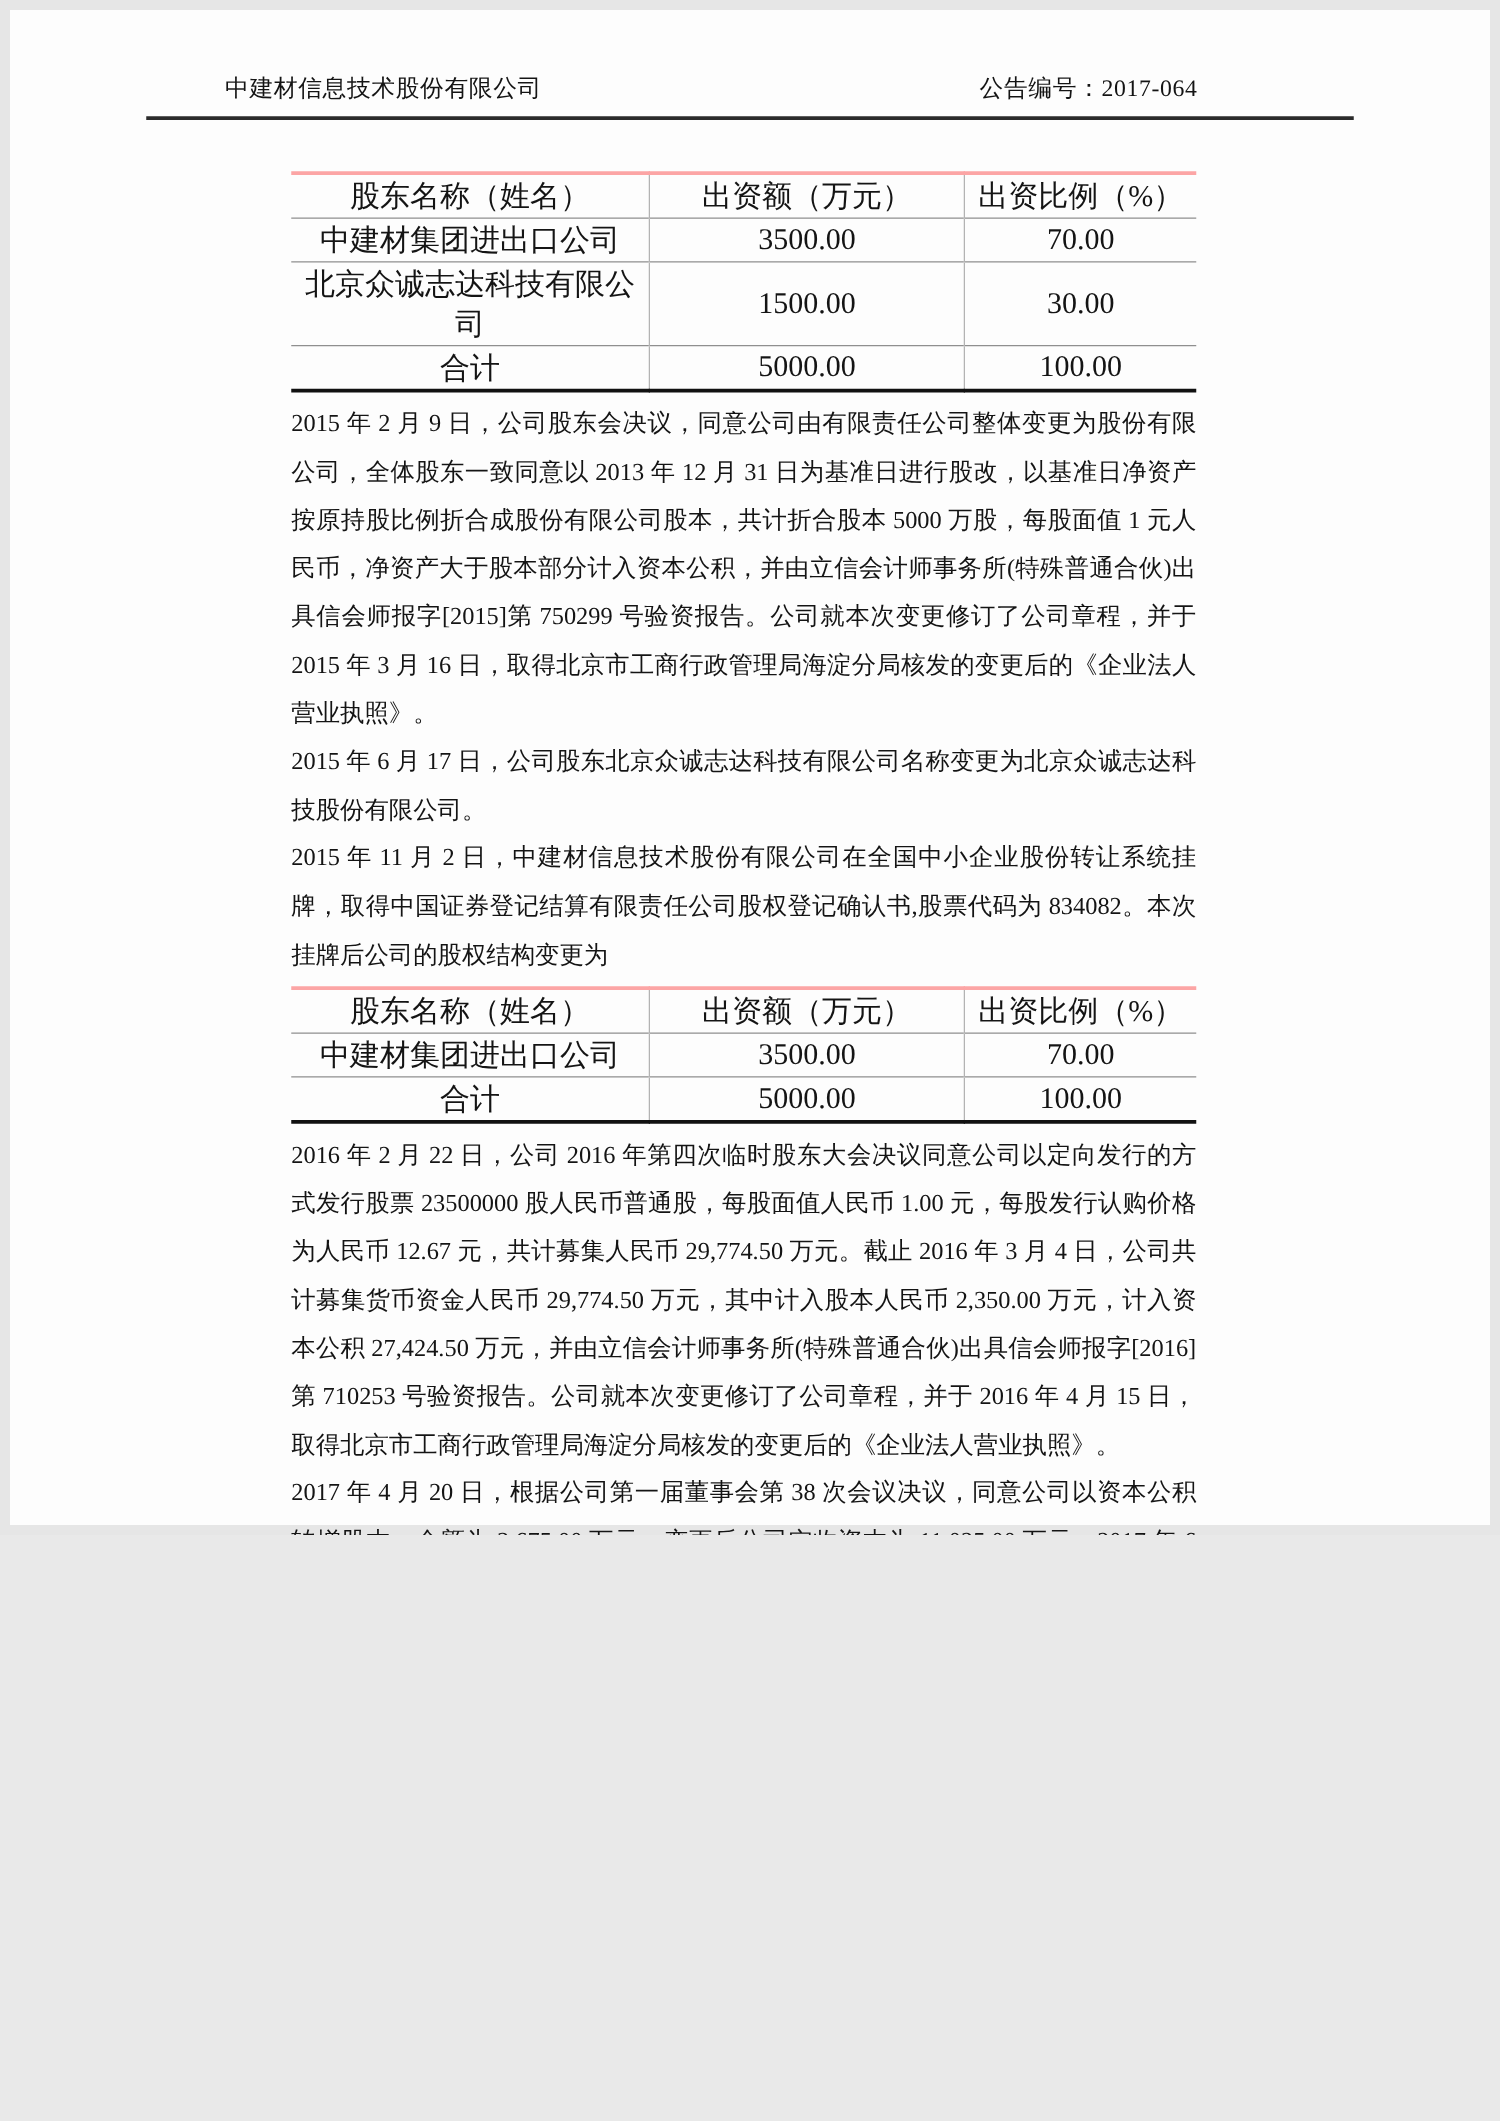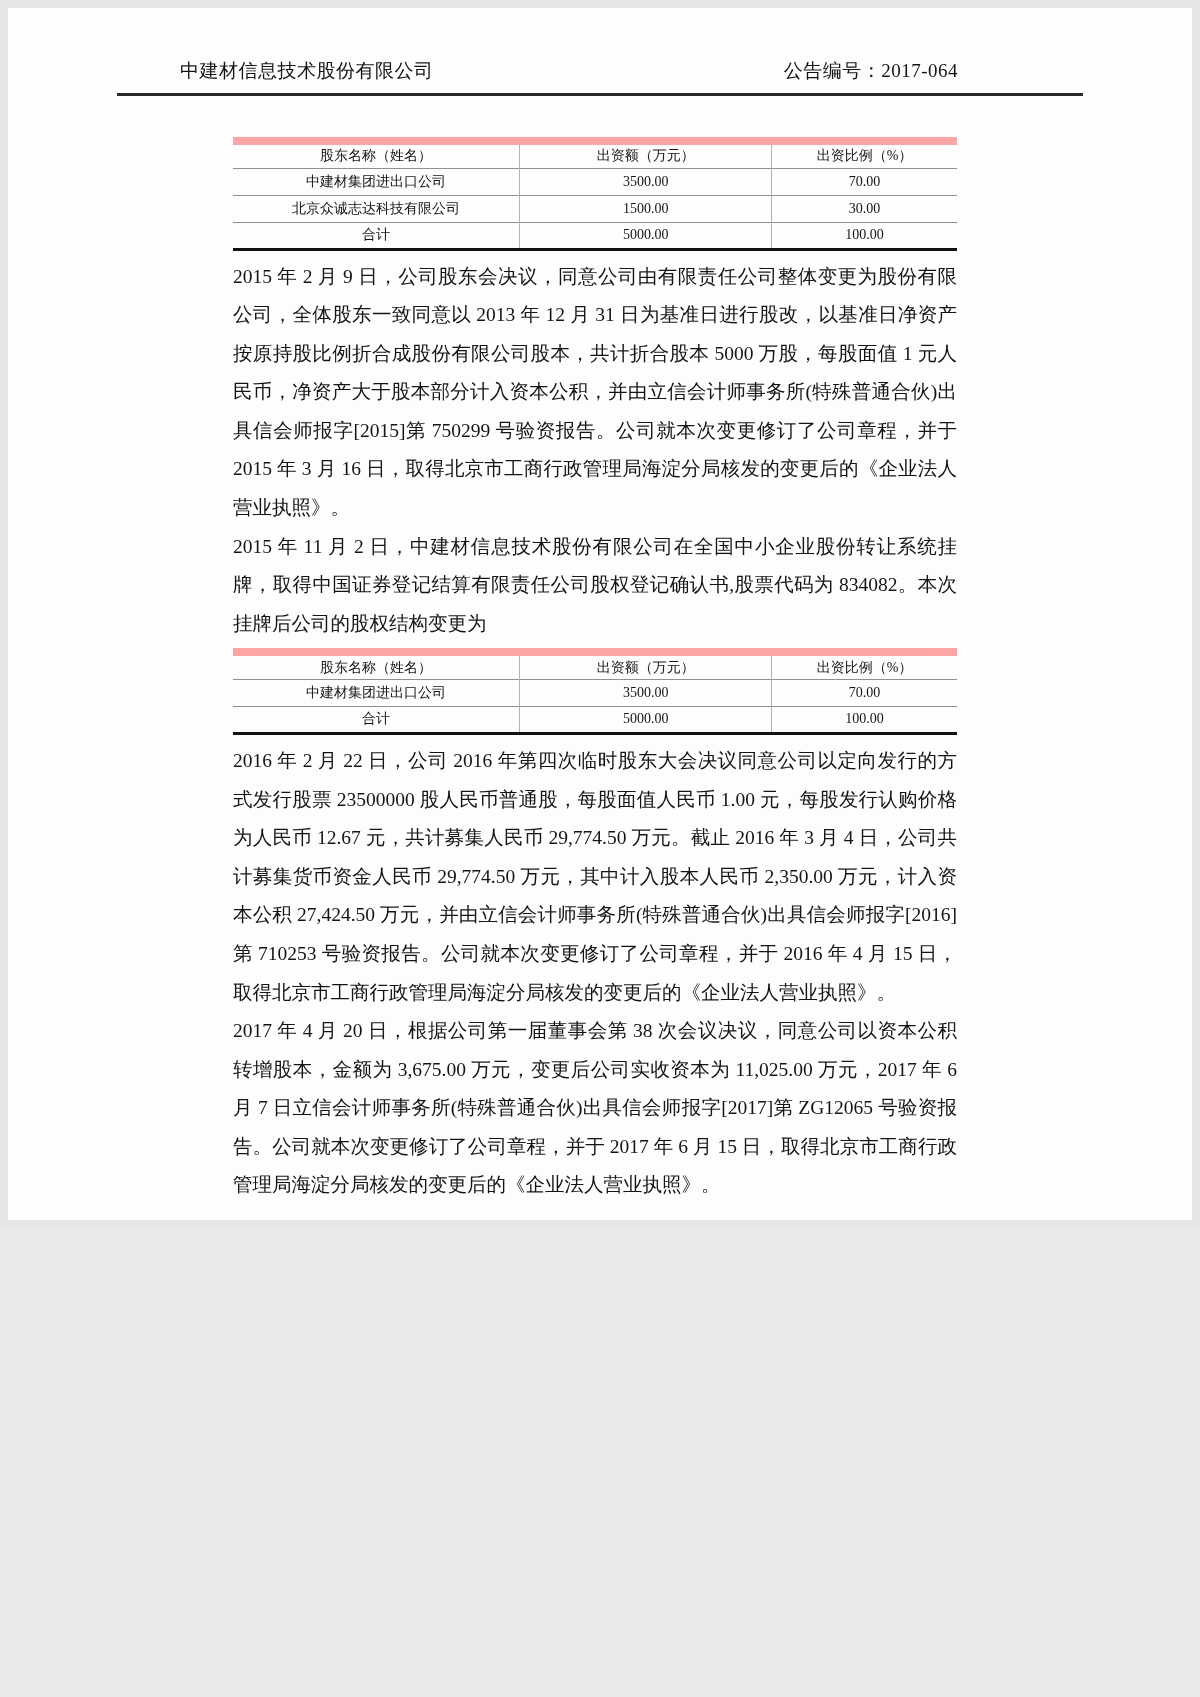--- a/index.html
+++ b/index.html
@@ -24,22 +24,22 @@
   }
   .content {
     position:absolute; top:132px; left:233px; width:724px;
     font-size:19.5px; line-height:38.6px;
     text-align:justify;
   }
   p.para { margin:0; }
   table.equity {
     width:100%; border-collapse:collapse; table-layout:fixed;
     margin:5px 0 7px 0;
-    border-top:8px solid #fca5a5; border-bottom:3px solid #111;
-    font-size:14px; line-height:normal;
+    border-top:3px solid #fca5a5; border-bottom:3px solid #111;
+    font-size:24px; line-height:normal;
   }
   table.equity col.c1 { width:39.6%; }
   table.equity col.c2 { width:34.8%; }
   table.equity col.c3 { width:25.6%; }
   table.equity th, table.equity td {
     height:27px; padding:1px 4px;
     border-top:1px solid #8f8f8f;
     font-weight:normal;
     text-align:center;
   }
@@ -94,20 +94,21 @@
         </tr>
         <tr class="total-row">
           <td class="name-cell">合计</td>
           <td class="amt-cell">5000.00</td>
           <td class="ratio-cell">100.00</td>
         </tr>
       </tbody>
     </table>
 
     <p class="para">2015 年 2 月 9 日，公司股东会决议，同意公司由有限责任公司整体变更为股份有限公司，全体股东一致同意以 2013 年 12 月 31 日为基准日进行股改，以基准日净资产按原持股比例折合成股份有限公司股本，共计折合股本 5000 万股，每股面值 1 元人民币，净资产大于股本部分计入资本公积，并由立信会计师事务所(特殊普通合伙)出具信会师报字[2015]第 750299 号验资报告。公司就本次变更修订了公司章程，并于 2015 年 3 月 16 日，取得北京市工商行政管理局海淀分局核发的变更后的《企业法人营业执照》。</p>
+    <p class="para">2015 年 6 月 17 日，公司股东北京众诚志达科技有限公司名称变更为北京众诚志达科技股份有限公司。</p>
     <p class="para">2015 年 11 月 2 日，中建材信息技术股份有限公司在全国中小企业股份转让系统挂牌，取得中国证券登记结算有限责任公司股权登记确认书,股票代码为 834082。本次挂牌后公司的股权结构变更为</p>
 
     <table class="equity">
       <colgroup>
           <col class="c1">
           <col class="c2">
           <col class="c3">
         </colgroup>
       <thead>
         <tr>

